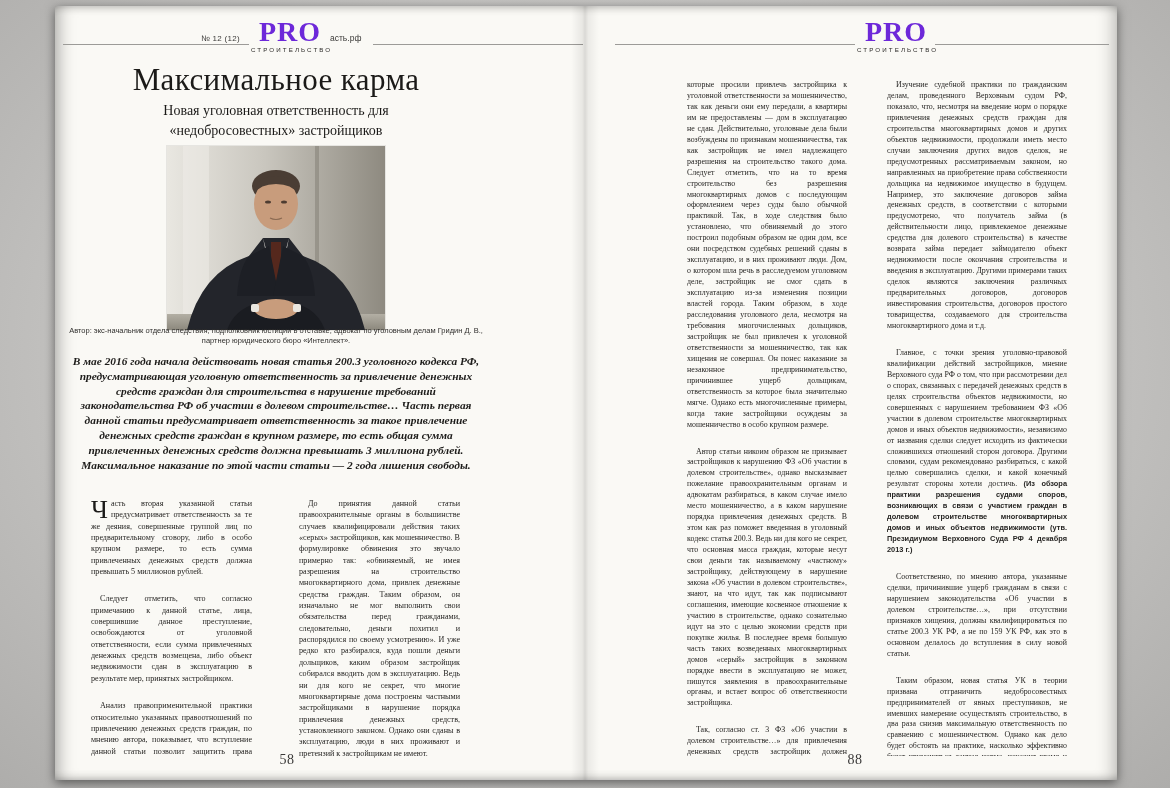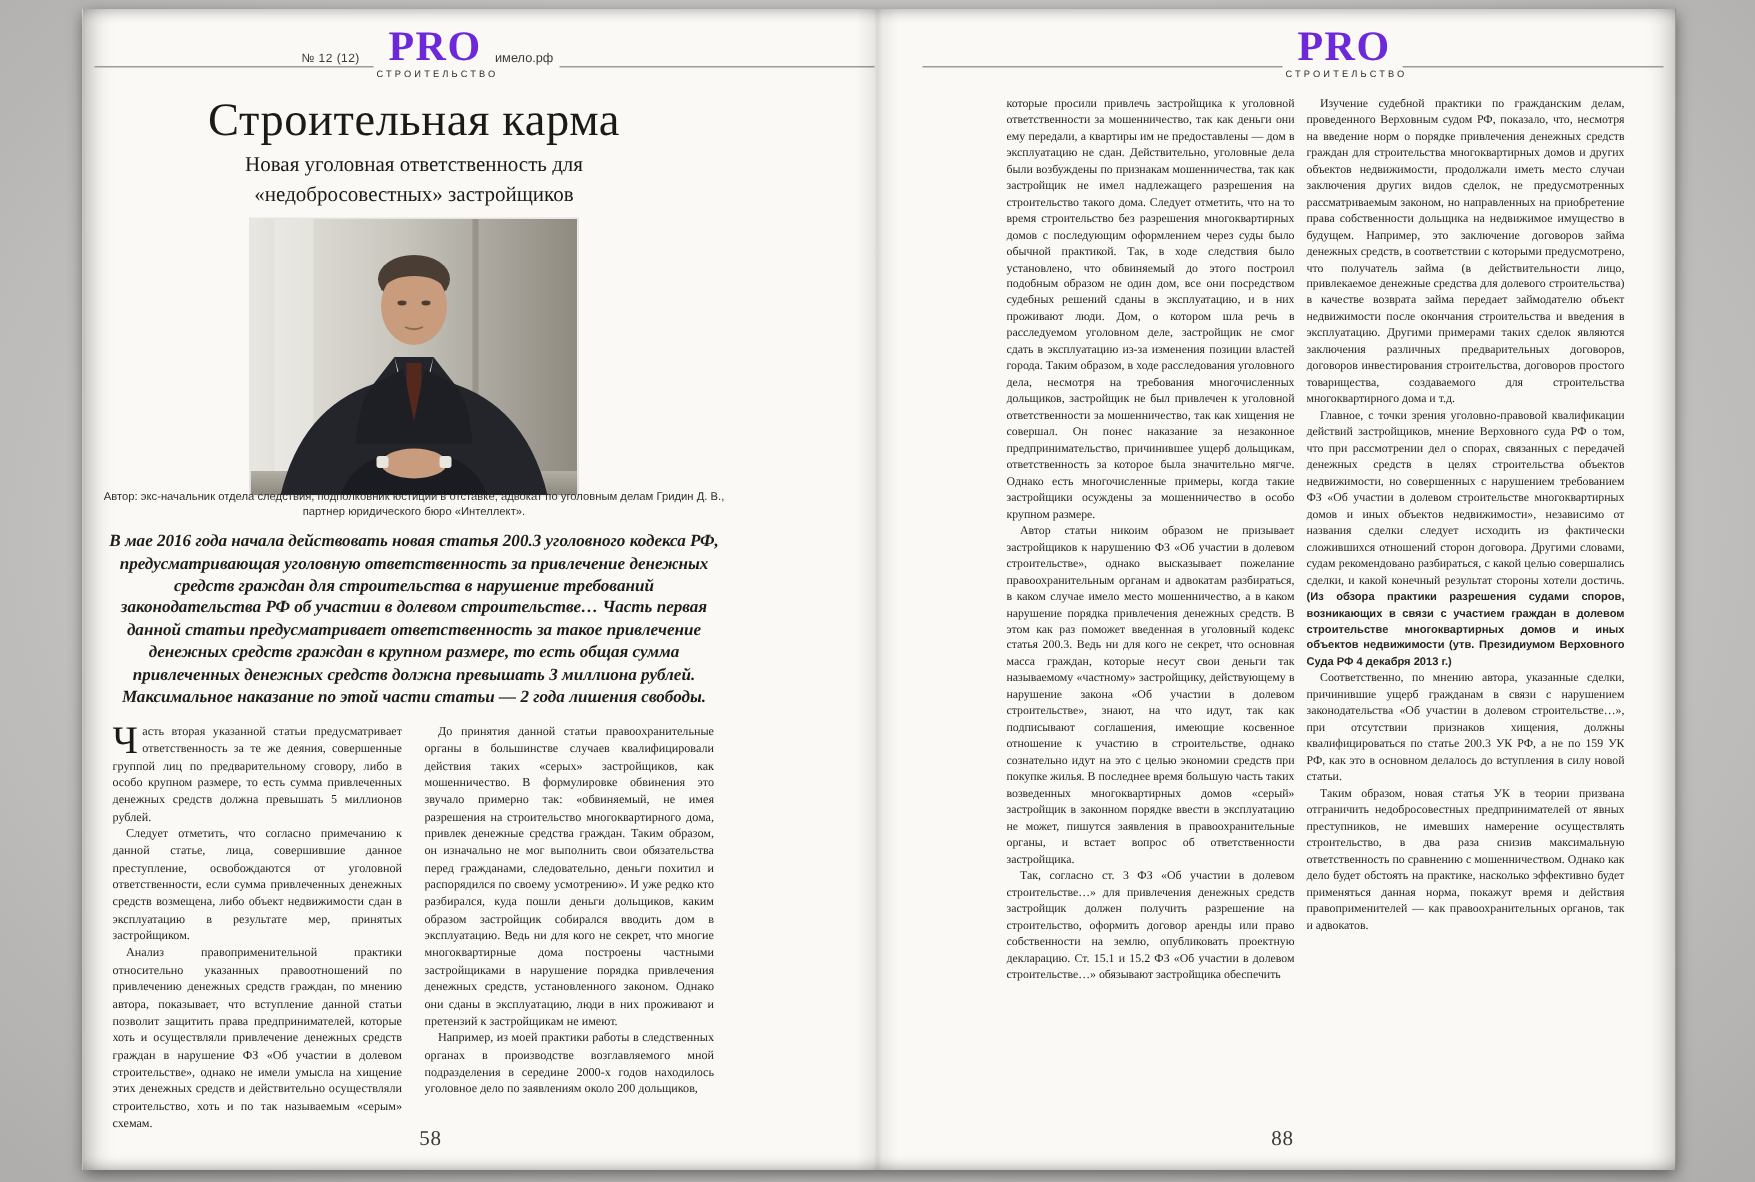--- a/index.html
+++ b/index.html
@@ -31,21 +31,21 @@
   .title{width:402px;text-align:center;font-size:31px;letter-spacing:.4px;color:#1b1a18;}
   .subtitle{width:402px;text-align:center;font-size:14px;line-height:20px;color:#1b1a18;}
   .subtitle-inner{display:inline-block;max-width:330px;}
   
   .photo{width:218px;height:184px;overflow:hidden;box-shadow:0 0 0 1px rgba(0,0,0,.08);}
   .caption{font-family:"Liberation Sans",sans-serif;font-weight:400;font-size:7.5px;line-height:10px;
            text-align:center;color:#2f2e2c;width:420px;}
   .lead{font-style:italic;font-size:11.4px;line-height:14.8px;text-align:center;color:#1d1c1a;width:412px;font-weight:bold;}
   
   .col{overflow:hidden;}
-  .col p{margin:0;text-align:justify;text-indent:9px;}
+  .col p{margin:16px;text-align:justify;text-indent:9px;}
   .col p.flush{text-indent:0;}
   .lp .col p{font-size:8.1px;line-height:11.35px;}
   .rp .col p{font-size:7.9px;line-height:10.95px;}
   .dropcap{float:left;font-size:26px;line-height:21px;padding:1px 3px 0 0;color:#1b1a18;}
   .bold-note{font-family:"Liberation Sans",sans-serif;font-weight:700;font-size:7.4px;}
   .page-number{font-size:14px;letter-spacing:.5px;color:#3a3938;width:24px;text-align:center;}
 </style>
 </head>
 <body>
 
@@ -53,23 +53,23 @@
 
   <div class="lp">
 
     <div class="abs rule" style="left:8px;top:38px;width:186px;"></div>
     <div class="abs rule" style="left:318px;top:38px;width:210px;"></div>
     <div class="abs issue-no" style="left:146px;top:28px;">№ 12 (12)</div>
     <div class="abs logo" style="left:196px;top:12px;">
       <div class="logo-pro">PRO</div>
       <div class="logo-sub">СТРОИТЕЛЬСТВО</div>
     </div>
-    <div class="abs site" style="left:275px;top:27px;">имело.рф</div>
+    <div class="abs site" style="left:275px;top:27px;">асть.рф</div>
 
-    <div class="abs title" style="left:20px;top:56px;">Строительная карма</div>
+    <div class="abs title" style="left:20px;top:56px;">Максимальное карма</div>
     <div class="abs subtitle" style="left:20px;top:95px;">
       <span class="subtitle-inner">Новая уголовная ответственность для «недобросовестных» застройщиков</span>
     </div>
 
     <div class="abs photo" style="left:112px;top:140px;">
       <svg width="218" height="184" viewBox="0 0 218 184">
         <defs>
           <linearGradient id="bg" x1="0" y1="0" x2="1" y2="0">
             <stop offset="0" stop-color="#e9e7e1"></stop>
               <stop offset="0.45" stop-color="#c9c6be"></stop>

